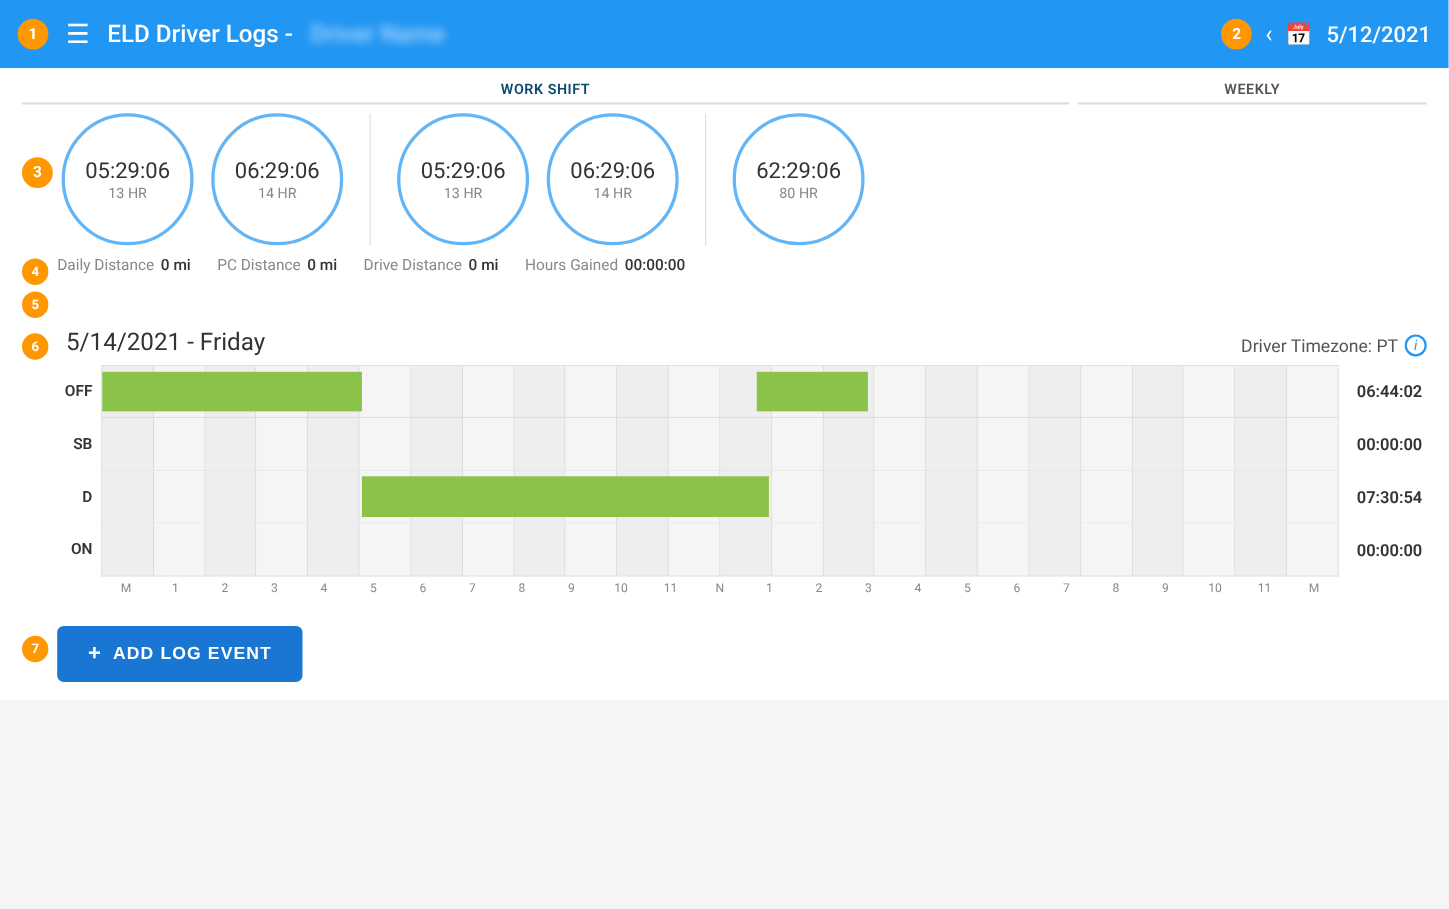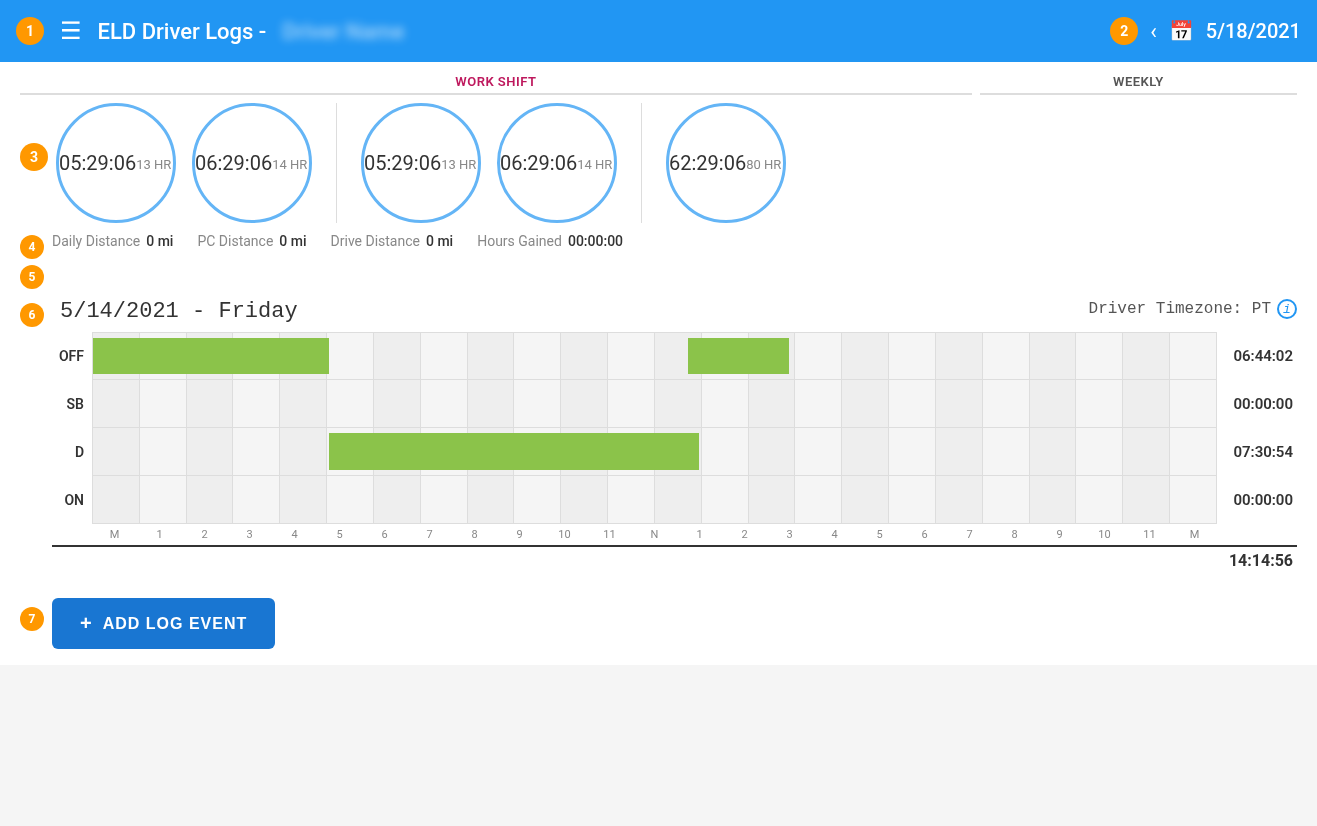--- a/index.html
+++ b/index.html
@@ -36,23 +36,23 @@
     .date-display { display: flex; align-items: center; gap: 8px; color: white; font-size: 20px; font-weight: 500; }
     .calendar-icon { font-size: 20px; }
 
     
     .main { background: white; padding: 12px 20px; }
     .circle-item {
       width: 120px; height: 120px;
       border-radius: 50%;
       border: 3px solid #64B5F6;
       display: flex;
-      flex-direction: row;
+      flex-direction: column;
       align-items: center;
-      justify-content: flex-start;
+      justify-content: center;
     }
     .circle-time { font-size: 20px; font-weight: 400; color: #333; }
     .circle-label { font-size: 13px; color: #888; margin-top: 2px; }
     .circles-group { display: flex; gap: 16px; }
     .group-divider { width: 1px; background: #ddd; align-self: stretch; margin: 0 8px; }
 
     
     .step-row { display: flex; align-items: flex-start; gap: 8px; margin-bottom: 4px; }
     .step-badge-side { background: #FF9800; border-radius: 50%; width: 24px; height: 24px; min-width: 24px; display: flex; align-items: center; justify-content: center; font-weight: bold; font-size: 12px; color: white; margin-top: 2px; }
 
@@ -75,21 +75,21 @@
     .toggle-knob {
       width: 18px; height: 18px;
       background: #999;
       border-radius: 50%;
       position: absolute;
       top: 1px; left: 1px;
     }
     .toggle-label { font-size: 14px; color: #555; }
 
     
-    .date-section { display: flex; justify-content: space-between; align-items: flex-start; margin-bottom: 8px; padding-left: 8px; font-family: Liberation Mono, monospace; }
+    .date-section { display: flex; justify-content: space-between; align-items: flex-end; margin-bottom: 8px; padding-left: 8px; }
     .date-text { font-size: 22px; font-weight: 400; color: #333; }
     .timezone-text { font-size: 16px; color: #555; display: flex; align-items: center; gap: 6px; }
     .info-icon {
       width: 20px; height: 20px;
       border: 2px solid #2196F3;
       border-radius: 50%;
       color: #2196F3;
       font-size: 13px;
       display: flex; align-items: center; justify-content: center;
       font-style: italic;
@@ -118,39 +118,39 @@
       letter-spacing: 1px;
       cursor: pointer;
       display: flex;
       align-items: center;
       gap: 10px;
       margin-top: 12px;
     }
     .plus-icon { font-size: 20px; font-weight: 700; }
 
     .section-header-row { display: flex; margin-bottom: 8px; }
-    .ws-label { flex: 3; text-align: center; font-size: 13px; font-weight: 600; color: #be185d; letter-spacing: 0.5px; border-bottom: 2px solid #ddd; padding-bottom: 4px; }
+    .ws-label { flex: 3; text-align: center; font-size: 13px; font-weight: 600; color: #0c4a6e; letter-spacing: 0.5px; border-bottom: 2px solid #ddd; padding-bottom: 4px; }
     .day-label { flex: 3; text-align: center; font-size: 13px; font-weight: 600; color: #555; letter-spacing: 0.5px; border-bottom: 2px solid #ddd; padding-bottom: 4px; margin-left: 8px; }
     .wk-label { flex: 1; text-align: center; font-size: 13px; font-weight: 600; color: #555; letter-spacing: 0.5px; border-bottom: 2px solid #ddd; padding-bottom: 4px; margin-left: 8px; }
   </style>
 </head>
 <body>
 
 <div class="header">
   <div class="header-left">
     <span class="step-badge">1</span>
     <span class="hamburger-icon">☰</span>
     <span class="header-title">ELD Driver Logs -</span>
     <span class="driver-name">Driver Name</span>
   </div>
   <div class="header-right">
     <span class="step-badge">2</span>
     <span class="back-btn">‹</span>
     <span class="calendar-icon">📅</span>
-    <span class="date-display">5/18/2021</span>
+    <span class="date-display">5/12/2021</span>
   </div>
 </div>
 
 <div class="main">
 
   <div class="section-header-row">
     <div class="ws-label">WORK SHIFT</div>
     <div class="wk-label">WEEKLY</div>
   </div>
 
@@ -390,23 +390,20 @@
           <span style="flex:1; text-align:center; font-size:11px; color:#888;">5</span>
           <span style="flex:1; text-align:center; font-size:11px; color:#888;">6</span>
           <span style="flex:1; text-align:center; font-size:11px; color:#888;">7</span>
           <span style="flex:1; text-align:center; font-size:11px; color:#888;">8</span>
           <span style="flex:1; text-align:center; font-size:11px; color:#888;">9</span>
           <span style="flex:1; text-align:center; font-size:11px; color:#888;">10</span>
           <span style="flex:1; text-align:center; font-size:11px; color:#888;">11</span>
           <span style="flex:1; text-align:center; font-size:11px; color:#888;">M</span>
         </div>
 
-        <div style="display:flex; justify-content:flex-end; margin-top:4px; padding-right:4px; border-top:2px solid #333; padding-top:4px;">
-          <span style="width:80px; text-align:right; font-size:16px; font-weight:700; color:#333;">14:14:56</span>
-        </div>
       </div>
     </div>
   </div>
 
   <div class="step-row" style="align-items:center;">
     <span class="step-badge-side">7</span>
     <button class="add-log-btn">
       <span class="plus-icon">+</span>
       <span>ADD LOG EVENT</span>
     </button>

